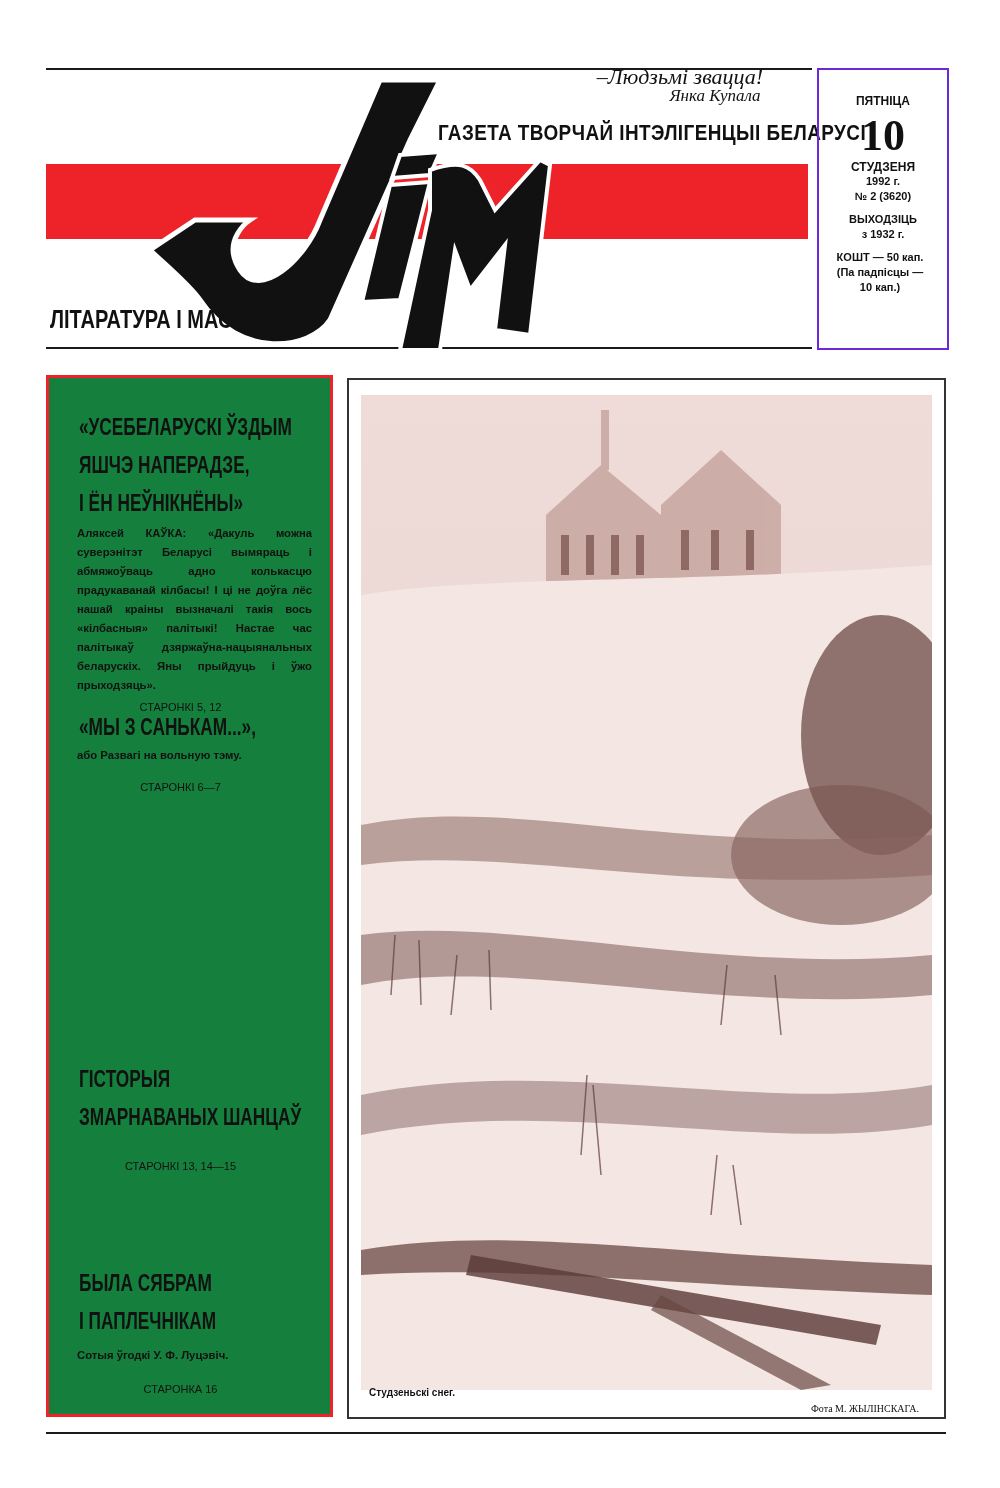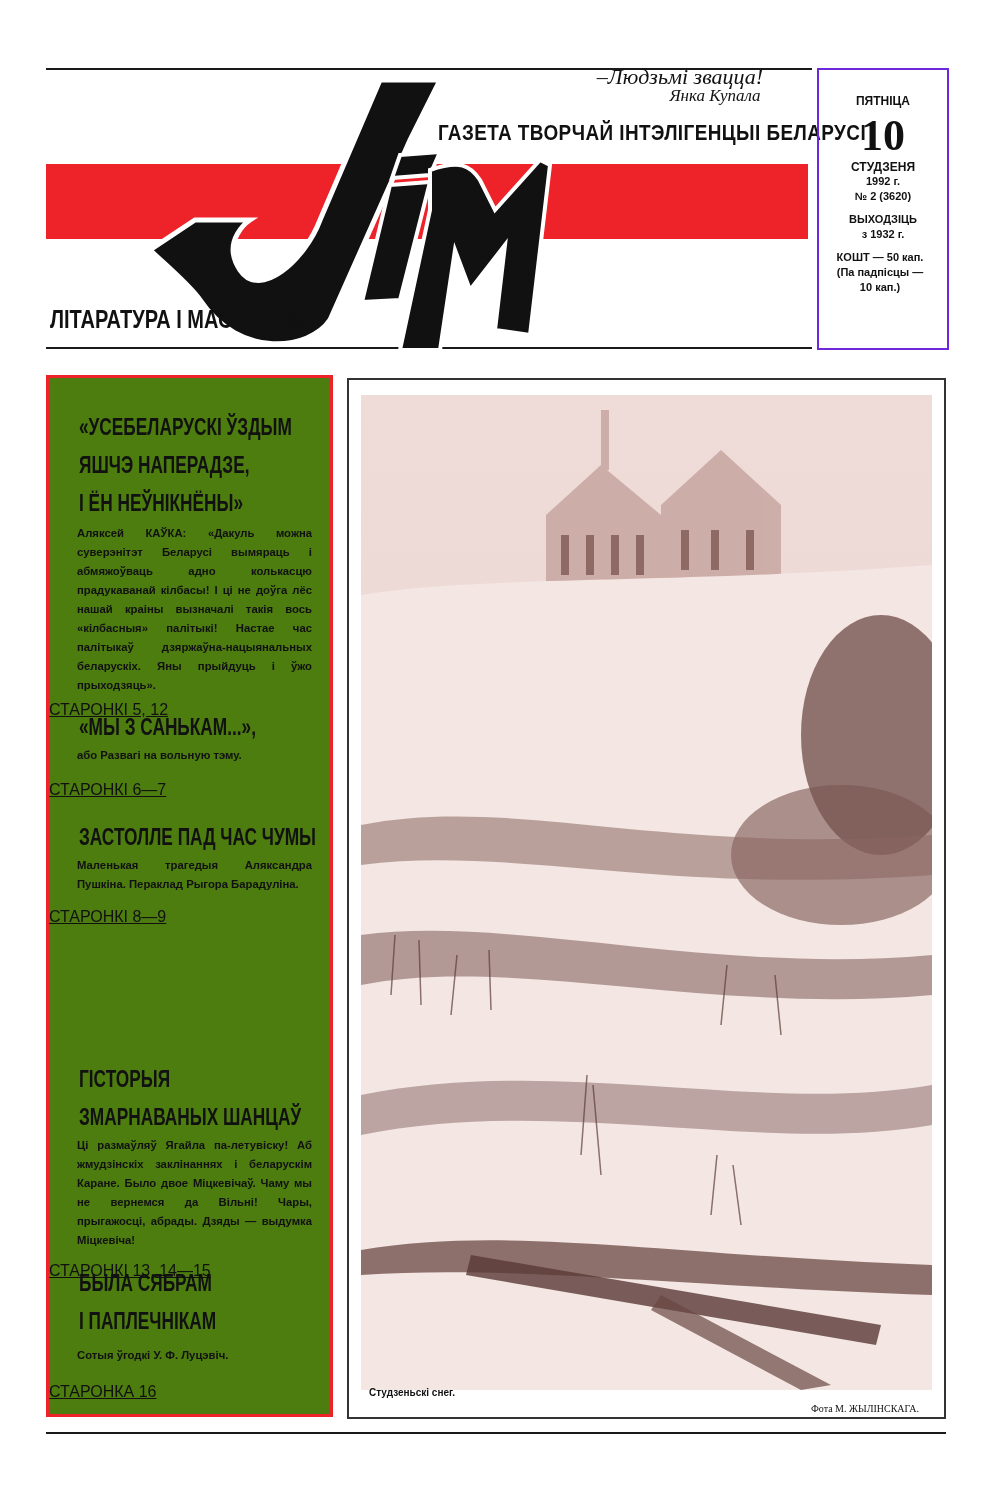--- a/index.html
+++ b/index.html
@@ -20,27 +20,27 @@
               transform: scaleX(0.80); transform-origin: left center; }
   .datebox { position: absolute; left: 817px; top: 68px; width: 128px; height: 278px;
              border: 2px solid #6d28d9; text-align: center; font-weight: bold; }
   .datebox .weekday { margin-top: 24px; font-size: 12px; }
   .datebox .day { font-family: "Liberation Serif", serif; font-size: 44px; line-height: 48px; margin-top: 4px; }
   .datebox .month { font-size: 12px; }
   .datebox .small { font-size: 11px; line-height: 15px; }
   .datebox .gap { height: 8px; }
   .datebox .price { font-size: 11px; line-height: 15px; text-align: center; margin-left: -6px; }
   .contents { position: absolute; left: 46px; top: 375px; width: 281px; height: 1036px;
-              border: 3px solid #ee2229; background: #4d7c0f; }
+              border: 3px solid #ee2229; background: #15803d; }
   .item { position: absolute; left: 0; width: 281px; }
   .headline { font-weight: bold; font-size: 24px; line-height: 38px; white-space: nowrap;
               transform: scaleX(0.72); transform-origin: left center; margin-left: 30px; }
   .lead { font-weight: bold; font-size: 11.3px; line-height: 19px; text-align: justify;
           margin: 0 18px 0 28px; text-indent: 0; }
-  .pages { font-size: 16px; text-align: left; margin-right: 18px; margin-top: 6px; text-decoration: underline; }
+  .pages { font-size: 11px; text-align: center; margin-right: 18px; margin-top: 6px; }
   .photo-frame { position: absolute; left: 347px; top: 378px; width: 595px; height: 1037px;
                  border: 2px solid #333; background: #fff; }
   .photo { position: absolute; left: 12px; top: 15px; width: 571px; height: 995px; overflow: hidden; }
   .caption-left { position: absolute; left: 20px; bottom: 19px; font-weight: bold; font-size: 10px; }
   .caption-right { position: absolute; right: 25px; bottom: 3px; font-family: "Liberation Serif", serif; font-size: 10px; }
 </style>
 </head>
 <body>
 
 <div class="rule" style="left:46px;top:68px;width:766px;height:2px;"></div>
@@ -86,30 +86,24 @@
     <div class="headline">ЯШЧЭ НАПЕРАДЗЕ,</div>
     <div class="headline">І ЁН НЕЎНІКНЁНЫ»</div>
     <div class="lead" style="margin-top:2px;">Аляксей КАЎКА: «Дакуль можна суверэнітэт Беларусі вымяраць і абмяжоўваць адно колькасцю прадукаванай кілбасы! І ці не доўга лёс нашай краіны вызначалі такія вось «кілбасныя» палітыкі! Настае час палітыкаў дзяржаўна-нацыянальных беларускіх. Яны прыйдуць і ўжо прыходзяць».</div>
     <div class="pages">СТАРОНКІ 5, 12</div>
   </div>
   <div class="item" style="top:330px;">
     <div class="headline">«МЫ З САНЬКАМ...»,</div>
     <div class="lead">або Развагі на вольную тэму.</div>
     <div class="pages" style="margin-top:16px;">СТАРОНКІ 6—7</div>
   </div>
-  <div class="item" style="top:440px;">
-    <div class="headline">ЗАСТОЛЛЕ ПАД ЧАС ЧУМЫ</div>
-    <div class="lead">Маленькая трагедыя Аляксандра Пушкіна. Пераклад Рыгора Барадуліна.</div>
-    <div class="pages" style="margin-top:14px;">СТАРОНКІ 8—9</div>
-  </div>
   <div class="item" style="top:682px;">
     <div class="headline">ГІСТОРЫЯ</div>
     <div class="headline">ЗМАРНАВАНЫХ ШАНЦАЎ</div>
-    <div class="lead">Ці размаўляў Ягайла па-летувіску! Аб жмудзінскіх заклінаннях і беларускім Каране. Было двое Міцкевічаў. Чаму мы не вернемся да Вільні! Чары, прыгажосці, абрады. Дзяды — выдумка Міцкевіча!</div>
-    <div class="pages" style="margin-top:12px;">СТАРОНКІ 13, 14—15</div>
+    <div class="pages" style="margin-top:24px;">СТАРОНКІ 13, 14—15</div>
   </div>
   <div class="item" style="top:886px;">
     <div class="headline">БЫЛА СЯБРАМ</div>
     <div class="headline">І ПАПЛЕЧНІКАМ</div>
     <div class="lead" style="margin-top:6px;">Сотыя ўгодкі У. Ф. Луцэвіч.</div>
     <div class="pages" style="margin-top:18px;">СТАРОНКА 16</div>
   </div>
 </div>
 
 <div class="photo-frame">

